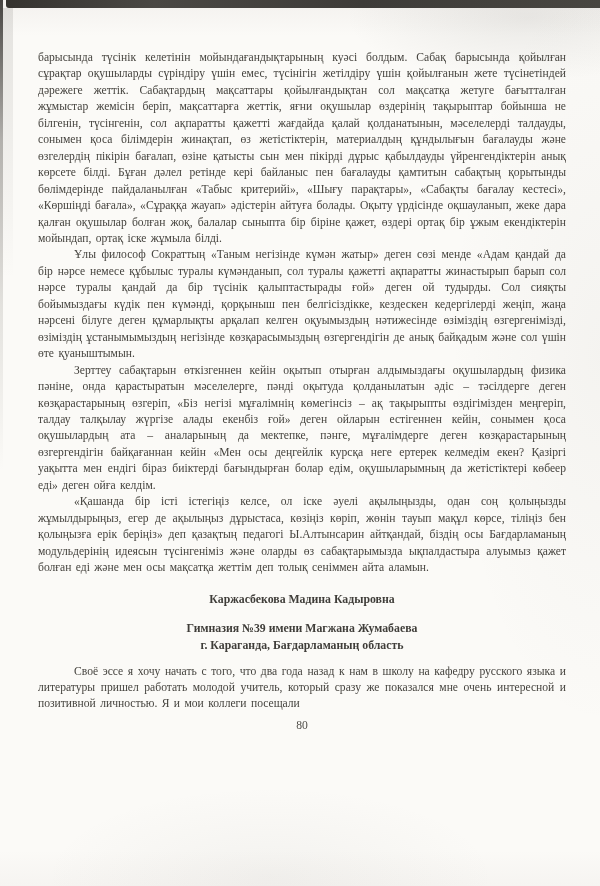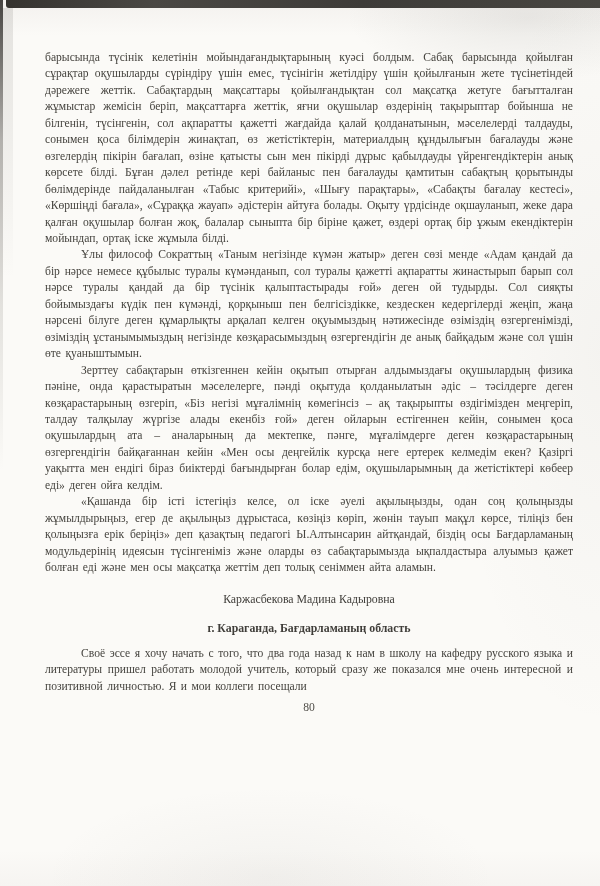--- a/index.html
+++ b/index.html
@@ -37,21 +37,21 @@
   .scan-left-soft {
     position: absolute;
     top: 8px; left: 3px;
     width: 10px;
     height: 300px;
     background: linear-gradient(180deg, rgba(120,117,112,0.18), rgba(150,147,140,0) 90%);
   }
   .page-body {
     position: absolute;
     top: 50px;
-    left: 45px;
+    left: 38px;
     width: 528px;
   }
   .para {
     margin: 0;
     font-size: 11.6px;
     line-height: 16.45px;
     text-align: justify;
     text-justify: inter-word;
     word-spacing: 1.5px;
   }
@@ -60,21 +60,21 @@
     margin: 42px 0 0 0;
     font-size: 12.6px;
     line-height: 16px;
     font-weight: bold;
     text-align: center;
     color: #3f3d39;
   }
   .article-author {
     margin: 15px 0 0 0;
     font-size: 11.8px;
-    font-weight: normal;
+    font-weight: bold;
     text-align: center;
     color: #3f3d39;
   }
   .article-affiliation {
     margin: 13px 0 0 0;
     font-size: 11.8px;
     line-height: 17.5px;
     font-weight: bold;
     text-align: center;
     color: #3f3d39;
@@ -105,20 +105,21 @@
     <p class="para indent">Ұлы философ Сократтың «Таным негізінде күмән жатыр» деген сөзі менде «Адам қандай да бір нәрсе немесе құбылыс туралы күмәнданып, сол туралы қажетті ақпаратты жинастырып барып сол нәрсе туралы қандай да бір түсінік қалыптастырады ғой» деген ой тудырды. Сол сияқты бойымыздағы күдік пен күмәнді, қорқыныш пен белгісіздікке, кездескен кедергілерді жеңіп, жаңа нәрсені білуге деген құмарлықты арқалап келген оқуымыздың нәтижесінде өзіміздің өзгергенімізді, өзіміздің ұстанымымыздың негізінде көзқарасымыздың өзгергендігін де анық байқадым және сол үшін өте қуаныштымын.</p>
 
     <p class="para indent">Зерттеу сабақтарын өткізгеннен кейін оқытып отырған алдымыздағы оқушылардың физика пәніне, онда қарастыратын мәселелерге, пәнді оқытуда қолданылатын әдіс – тәсілдерге деген көзқарастарының өзгеріп, «Біз негізі мұғалімнің көмегінсіз – ақ тақырыпты өздігімізден меңгеріп, талдау талқылау жүргізе алады екенбіз ғой» деген ойларын естігеннен кейін, сонымен қоса оқушылардың ата – аналарының да мектепке, пәнге, мұғалімдерге деген көзқарастарының өзгергендігін байқағаннан кейін «Мен осы деңгейлік курсқа неге ертерек келмедім екен? Қазіргі уақытта мен ендігі біраз биіктерді бағындырған болар едім, оқушыларымның да жетістіктері көбеер еді» деген ойға келдім.</p>
 
     <p class="para indent">«Қашанда бір істі істегіңіз келсе, ол іске әуелі ақылыңызды, одан соң қолыңызды жұмылдырыңыз, егер де ақылыңыз дұрыстаса, көзіңіз көріп, жөнін тауып мақұл көрсе, тіліңіз бен қолыңызға ерік беріңіз» деп қазақтың педагогі Ы.Алтынсарин айтқандай, біздің осы Бағдарламаның модульдерінің идеясын түсінгеніміз және оларды өз сабақтарымызда ықпалдастыра алуымыз қажет болған еді және мен осы мақсатқа жеттім деп толық сеніммен айта аламын.</p>
 
 
     <div class="article-author">Каржасбекова Мадина Кадыровна</div>
 
     <div class="article-affiliation">
+      <div>Гимназия №39 имени Магжана Жумабаева</div>
       <div>г. Караганда, Бағдарламаның область</div>
     </div>
 
     <p class="para indent essay-para">Своё эссе я хочу начать с того, что два года назад к нам в школу на кафедру русского языка и литературы пришел работать молодой учитель, который сразу же показался мне очень интересной и позитивной личностью. Я и мои коллеги посещали</p>
 
     <div class="page-number">80</div>
 
   </div>
 
 </div>

